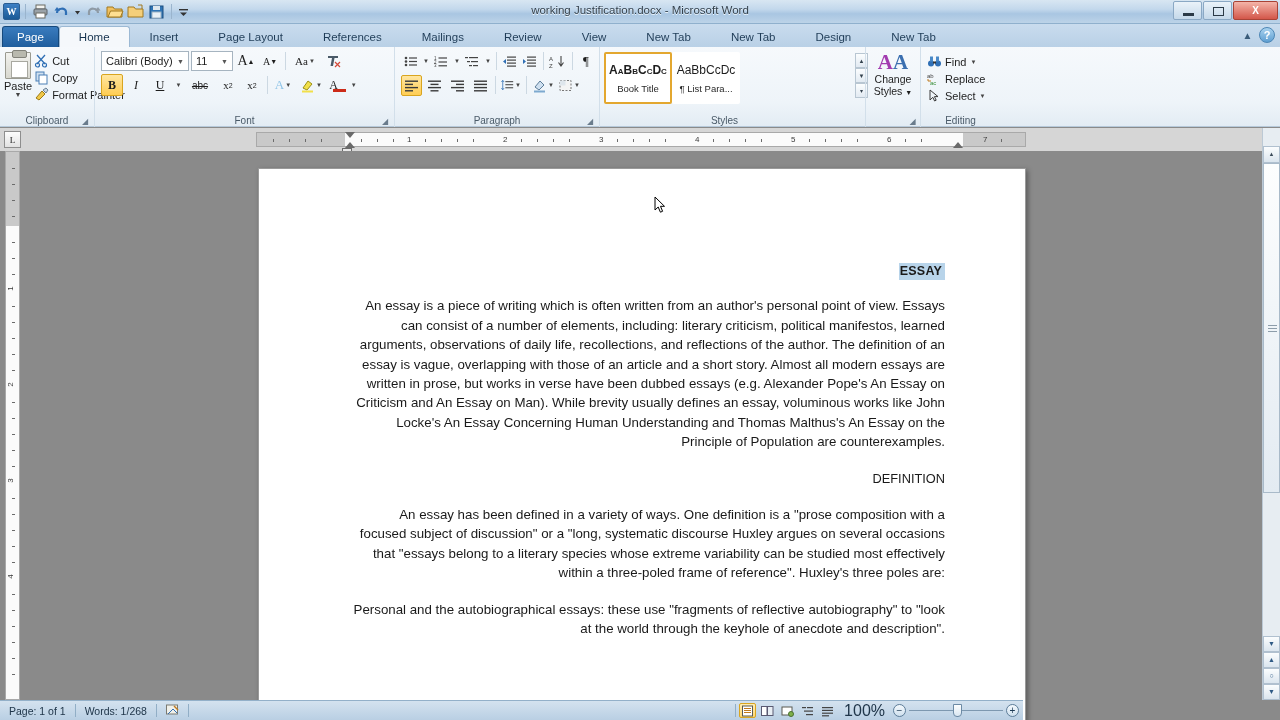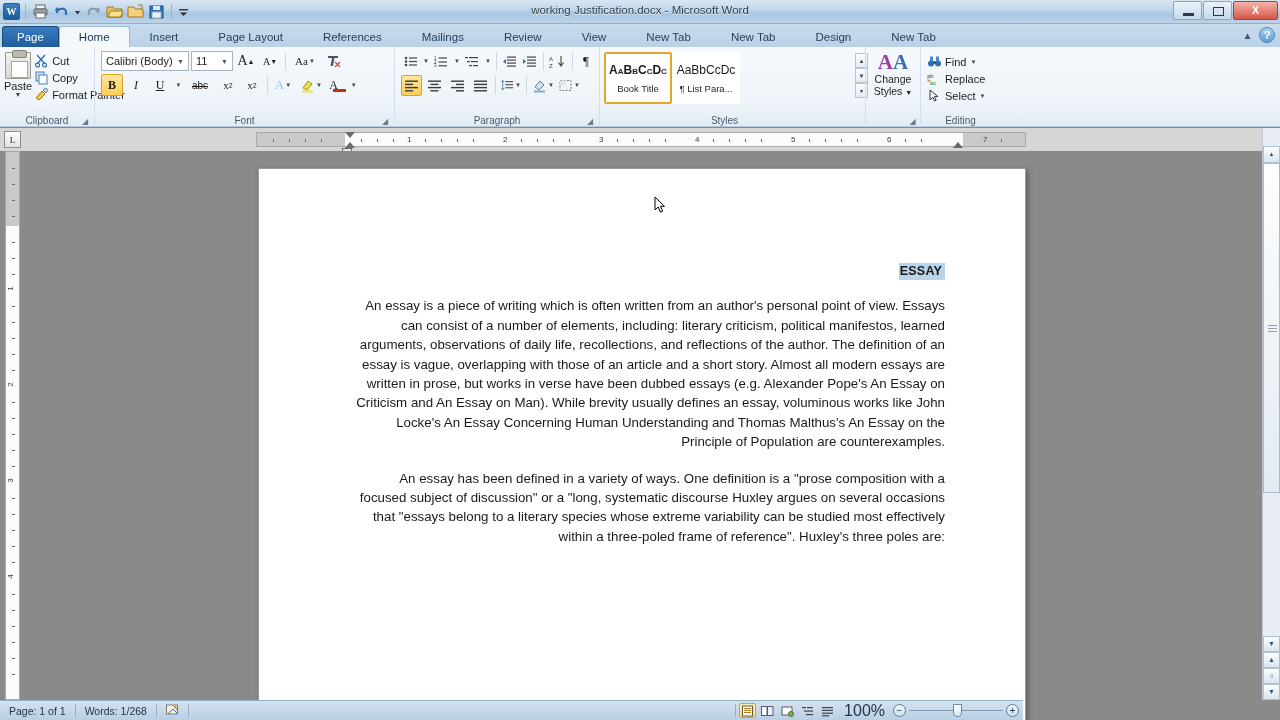--- a/index.html
+++ b/index.html
@@ -783,21 +783,23 @@
       <div class="vtick" style="top:522px"></div>
   </div>
 
   <div class="canvas">
     <div class="page">
       <div class="doc">
         <div class="hd">
           <span>ESSAY</span>
         </div>
         <p>An essay is a piece of writing which is often written from an author's personal point of view. Essays can consist of a number of elements, including: literary criticism, political manifestos, learned arguments, observations of daily life, recollections, and reflections of the author. The definition of an essay is vague, overlapping with those of an article and a short story. Almost all modern essays are written in prose, but works in verse have been dubbed essays (e.g. Alexander Pope's An Essay on Criticism and An Essay on Man). While brevity usually defines an essay, voluminous works like John Locke's An Essay Concerning Human Understanding and Thomas Malthus's An Essay on the Principle of Population are counterexamples.</p>
+        <p class="sub">DEFINITION</p>
         <p>An essay has been defined in a variety of ways. One definition is a "prose composition with a focused subject of discussion" or a "long, systematic discourse Huxley argues on several occasions that "essays belong to a literary species whose extreme variability can be studied most effectively within a three-poled frame of reference". Huxley's three poles are:</p>
+        <p>Personal and the autobiographical essays: these use "fragments of reflective autobiography" to "look at the world through the keyhole of anecdote and description".</p>
 
       </div>
     </div>
   </div>
 
   <div class="objbtn">
     <svg width="14" height="14" viewBox="0 0 14 14">
         <rect x="2" y="2" width="10" height="10" fill="#eef3f8" stroke="#7d93a8"></rect>
         <circle cx="7" cy="7" r="2.5" fill="none" stroke="#4a7094"></circle>
       </svg>

